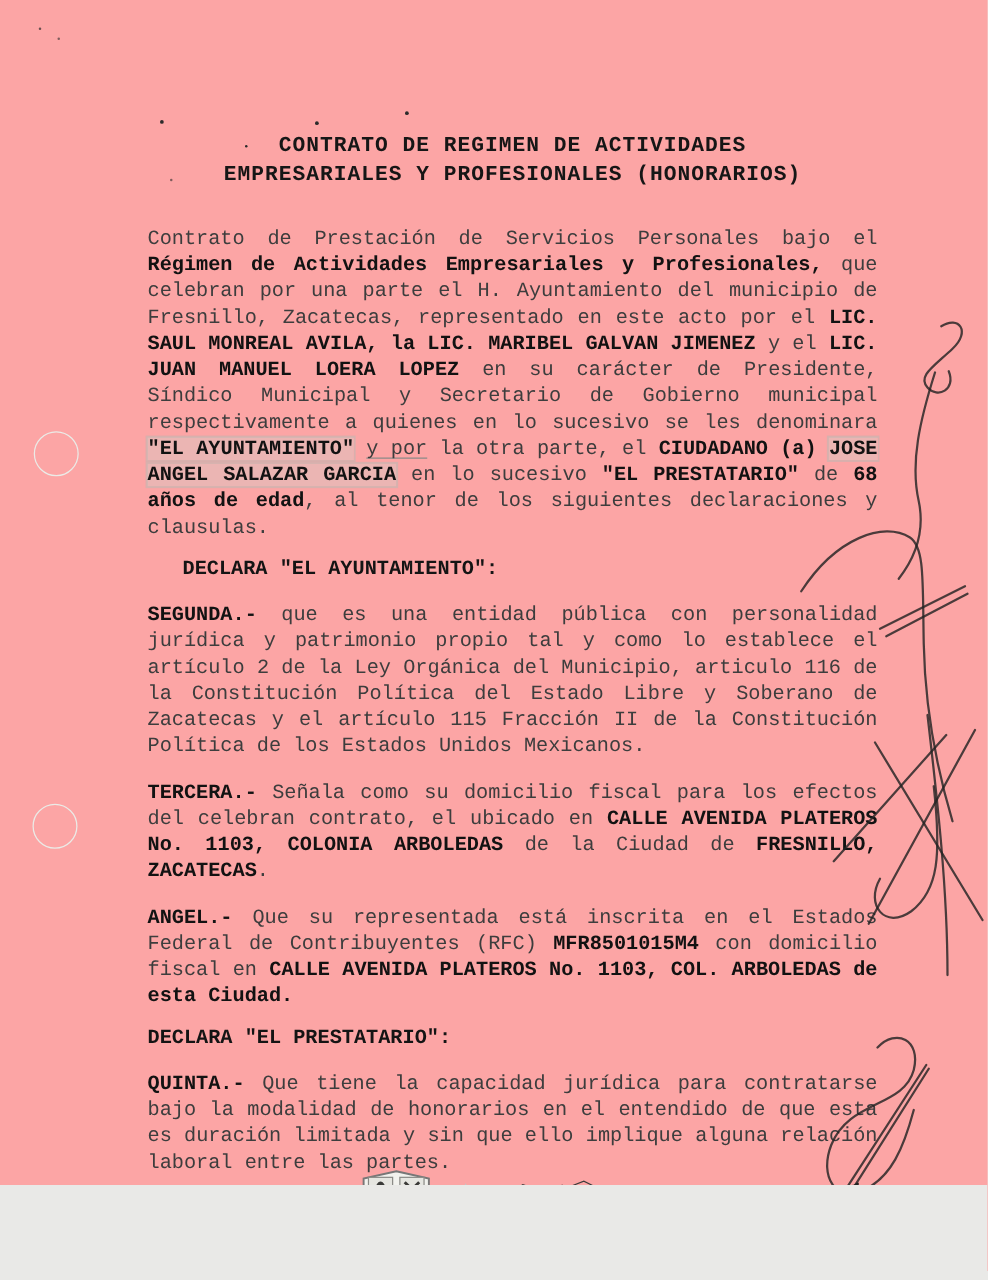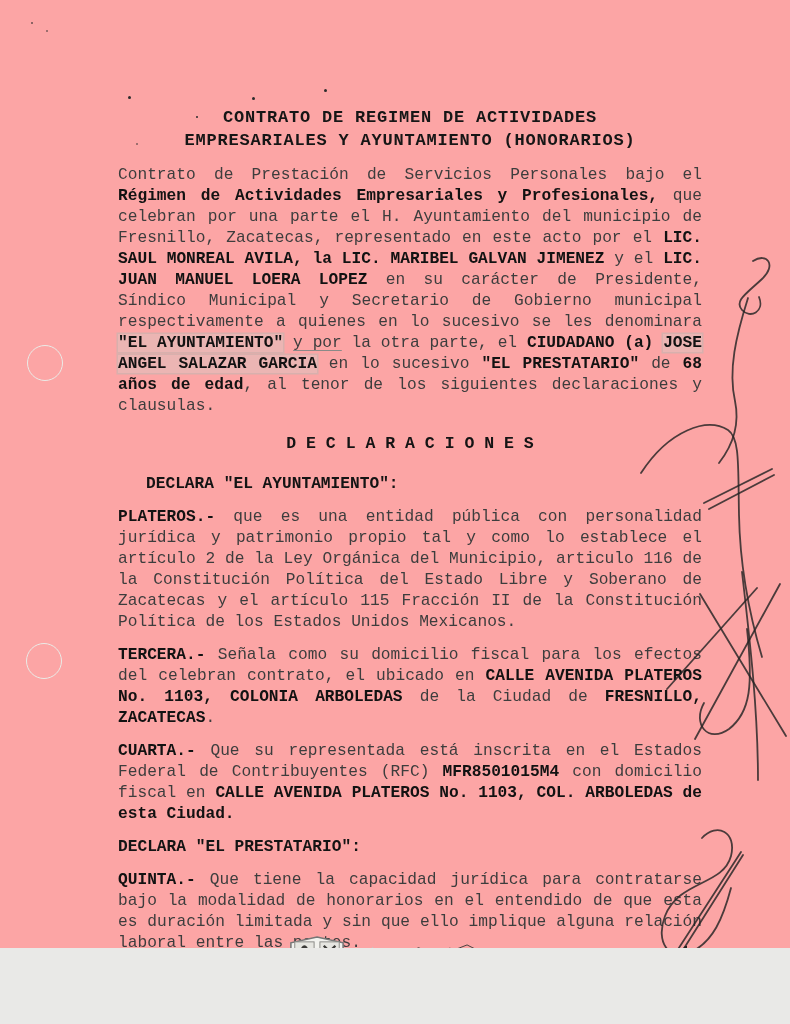--- a/index.html
+++ b/index.html
@@ -1,21 +1,21 @@
 <!DOCTYPE html>
 <html><head>
 <meta charset="utf-8">
 <style>
   html,body{margin:0;padding:0;}
   body{width:790px;height:1024px;background:#e9e9e7;font-family:"Liberation Mono","DejaVu Sans Mono",monospace;}
   .page{position:relative;width:790px;height:948px;background:#fca5a5;overflow:hidden;text-decoration:underline;}
 
   .doc{position:absolute;left:118px;top:106px;width:584px;color:#3d3d3d;font-size:16.2px;line-height:21px;}
   .title{ text-align:center;font-weight:bold;color:#161616;font-size:17px;line-height:23px;letter-spacing:.8px;}
-  .para{margin:0 0 12px 0;text-align:justify;}
+  .para{margin:16px 0 12px 0;text-align:justify;}
   .decl-head{text-align:center;font-weight:bold;color:#141414;margin:16px 0 20px 0;font-size:16.5px;}
   .sub-head{font-weight:bold;color:#141414;margin:0 0 12px 0;padding-left:28px;}
   .sub-head2{font-weight:bold;color:#141414;margin:2px 0 12px 0;}
   .para .b{font-weight:bold;color:#121212;}
   .para .hl{background:rgba(208,208,202,.38);box-shadow:0 0 0 1.5px rgba(185,185,180,.55);
             -webkit-box-decoration-break:clone;box-decoration-break:clone;}
   .para .u{text-decoration:underline;text-decoration-color:#8a8a88;text-underline-offset:3px;}
   .intro-gap{height:13px;}
 
   .sig-overlay{position:absolute;left:0;top:0;width:790px;height:1024px;z-index:6;pointer-events:none;}
@@ -51,29 +51,28 @@
   <div class="speck" style="left:252px;top:97px;width:3px;height:3px;"></div>
   <div class="speck" style="left:324px;top:89px;width:3px;height:3px;"></div>
   <div class="speck" style="left:136px;top:143px;width:2px;height:2px;opacity:.6;"></div>
 
   <div class="hole hole1"></div>
   <div class="hole hole2"></div>
 
   <div class="doc">
     <div class="title">
       <div>CONTRATO DE REGIMEN DE ACTIVIDADES</div>
-      <div>EMPRESARIALES Y AYUNTAMIENTO (HONORARIOS)</div>
+      <div>EMPRESARIALES Y PROFESIONALES (HONORARIOS)</div>
     </div>
     <div class="intro-gap"></div>
     <p class="para"><span>Contrato de Prestación de Servicios Personales bajo el </span><span class="b">Régimen de Actividades Empresariales y Profesionales,</span><span> que celebran por una parte el H. Ayuntamiento del municipio de Fresnillo, Zacatecas, representado en este acto por el </span><span class="b">LIC. SAUL MONREAL AVILA, la LIC. MARIBEL GALVAN JIMENEZ</span><span> y el </span><span class="b">LIC. JUAN MANUEL LOERA LOPEZ</span><span> en su carácter de Presidente, Síndico Municipal y Secretario de Gobierno municipal respectivamente a quienes en lo sucesivo se les denominara </span><span class="b hl">"EL AYUNTAMIENTO"</span><span> </span><span class="u">y por</span><span> la otra parte, el </span><span class="b">CIUDADANO (a) </span><span class="b hl">JOSE ANGEL SALAZAR GARCIA</span><span> en lo sucesivo </span><span class="b">"EL PRESTATARIO"</span><span> de </span><span class="b">68 años de edad</span><span>, al tenor de los siguientes declaraciones y clausulas.</span></p>
-    <div class="decl-head">D E C L A R A C I O N E S</div>
     <div class="sub-head">DECLARA "EL AYUNTAMIENTO":</div>
-    <p class="para"><span class="b">PLATEROS.-</span><span> que es una entidad pública con personalidad jurídica y patrimonio propio tal y como lo establece el artículo 2 de la Ley Orgánica del Municipio, articulo 116 de la Constitución Política del Estado Libre y Soberano de Zacatecas y el artículo 115 Fracción II de la Constitución Política de los Estados Unidos Mexicanos.</span></p>
+    <p class="para"><span class="b">SEGUNDA.-</span><span> que es una entidad pública con personalidad jurídica y patrimonio propio tal y como lo establece el artículo 2 de la Ley Orgánica del Municipio, articulo 116 de la Constitución Política del Estado Libre y Soberano de Zacatecas y el artículo 115 Fracción II de la Constitución Política de los Estados Unidos Mexicanos.</span></p>
     <p class="para"><span class="b">TERCERA.-</span><span> Señala como su domicilio fiscal para los efectos del celebran contrato, el ubicado en </span><span class="b">CALLE AVENIDA PLATEROS No. 1103, COLONIA ARBOLEDAS</span><span> de la Ciudad de </span><span class="b">FRESNILLO, ZACATECAS</span><span>.</span></p>
-    <p class="para"><span class="b">CUARTA.-</span><span> Que su representada está inscrita en el Estados Federal de Contribuyentes (RFC) </span><span class="b">MFR8501015M4</span><span> con domicilio fiscal en </span><span class="b">CALLE AVENIDA PLATEROS No. 1103, COL. ARBOLEDAS de esta Ciudad.</span></p>
+    <p class="para"><span class="b">ANGEL.-</span><span> Que su representada está inscrita en el Estados Federal de Contribuyentes (RFC) </span><span class="b">MFR8501015M4</span><span> con domicilio fiscal en </span><span class="b">CALLE AVENIDA PLATEROS No. 1103, COL. ARBOLEDAS de esta Ciudad.</span></p>
     <div class="sub-head2">DECLARA "EL PRESTATARIO":</div>
     <p class="para"><span class="b">QUINTA.-</span><span> Que tiene la capacidad jurídica para contratarse bajo la modalidad de honorarios en el entendido de que esta es duración limitada y sin que ello implique alguna relación laboral entre las partes.</span></p>
   </div>
 
   <svg class="sig-overlay" viewBox="0 0 790 1024">
     <g>
       <path d="M753,261 c14,-9 24,4 9,18 c-16,15 -28,22 -20,31 c8,9 23,2 17,-13"></path>
       <path d="M748,298 c-12,38 -20,72 -13,103 c5,24 -2,44 -16,62"></path>
     </g>
     <g>

